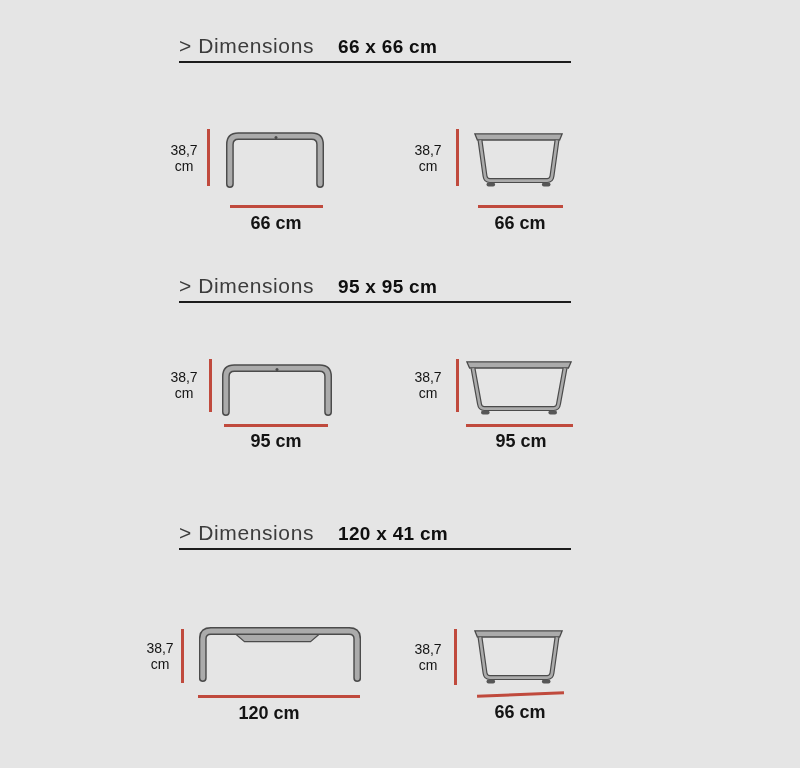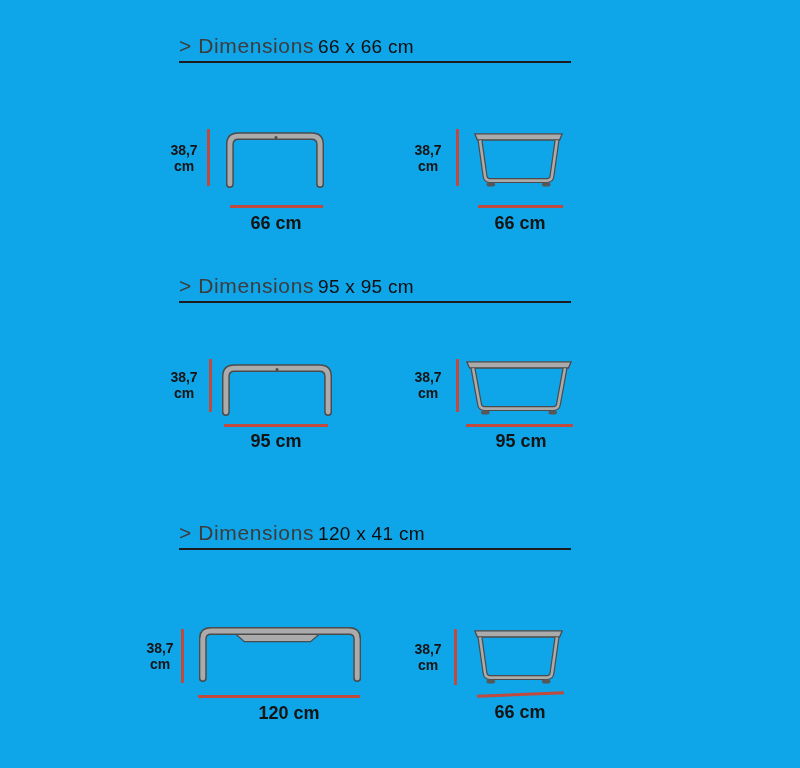--- a/index.html
+++ b/index.html
@@ -1,43 +1,43 @@
 <!DOCTYPE html>
 <html><head>
 <meta charset="utf-8">
 <style>
   html,body{margin:0;padding:0;background:#ffffff;}
   #canvas{
-    position:relative;width:800px;height:768px;background:#0ea5e9;overflow:hidden;
+    position:relative;width:800px;height:768px;background:#e5e5e5;overflow:hidden;
     font-family:"Liberation Sans",sans-serif;
   }
   
   .sec-hdr{
     position:absolute;width:392px;height:27px;
     border-bottom:2px solid #1c1c1c;
     display:flex;align-items:baseline;white-space:nowrap;
   }
   .hdr-prefix{
     font-size:21px;font-weight:400;color:#3c3c3c;letter-spacing:0.6px;
   }
   .hdr-size{
-    font-size:19px;font-weight:normal;color:#0f0f0f;margin-left:4px;letter-spacing:0.3px;
+    font-size:19px;font-weight:bold;color:#0f0f0f;margin-left:24px;letter-spacing:0.3px;
   }
   .e-h1{left:179px;top:34px}
   .e-h2{left:179px;top:274px}
   .e-h3{left:179px;top:521px}
 
   
   .vline{position:absolute;width:3px;background:#c04a3d;}
   .hline{position:absolute;height:3px;background:#c04a3d;}
 
   
   .hlabel{
     position:absolute;width:44px;text-align:center;
-    font-size:14px;line-height:16px;font-weight:bold;color:#141414;
+    font-size:14px;line-height:16px;font-weight:normal;color:#141414;
   }
   .wlabel{
     position:absolute;text-align:center;
     font-size:18px;font-weight:bold;color:#141414;
   }
 
   
   .fig-svg{position:absolute;display:block;}
   .tube-dark{fill:none;stroke:#4b4b4b;stroke-width:7.8;stroke-linecap:round;}
   .tube-light{fill:none;stroke:#ababab;stroke-width:4.9;stroke-linecap:round;}
@@ -60,21 +60,21 @@
   .e-hl2f{left:162px;top:369px} .e-vl2f{left:209px;top:359px;height:53px}
   .e-svg2f{left:222px;top:364px;width:110px;height:52px}
   .e-wline2f{left:224px;top:424px;width:104px} .e-wl2f{left:236px;top:431px;width:80px}
 
   .e-hl2s{left:406px;top:369px} .e-vl2s{left:456px;top:359px;height:53px}
   .e-svg2s{left:466px;top:361px;width:106px;height:54px}
   .e-wline2s{left:466px;top:424px;width:107px} .e-wl2s{left:481px;top:431px;width:80px}
 
   .e-hl3f{left:138px;top:640px} .e-vl3f{left:181px;top:629px;height:54px}
   .e-svg3f{left:199px;top:627px;width:162px;height:58px}
-  .e-wline3f{left:198px;top:695px;width:162px} .e-wl3f{left:248px;top:703px;width:82px}
+  .e-wline3f{left:198px;top:695px;width:162px} .e-wl3f{left:228px;top:703px;width:82px}
 
   .e-hl3s{left:406px;top:641px} .e-vl3s{left:454px;top:629px;height:56px}
   .e-svg3s{left:474px;top:630px;width:89px;height:54px}
   .e-wline3s{left:477px;top:693px;width:87px;transform:rotate(-2.2deg)}
   .e-wl3s{left:480px;top:702px;width:80px}
 </style>
 </head>
 <body>
 
 <div id="canvas">

